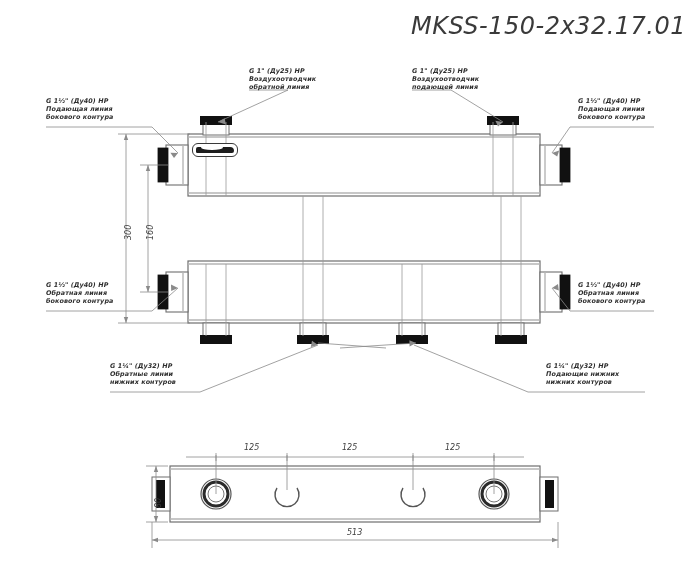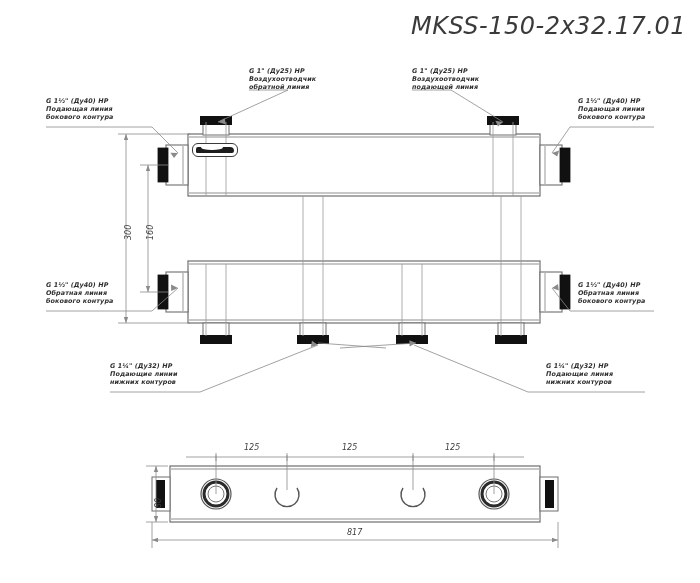--- a/index.html
+++ b/index.html
@@ -312,37 +312,37 @@
   </div>
 
   <div class="callout" style="left:578px; top:281px;">
     <div>G 1½" (Ду40) НР</div>
     <div>Обратная линия</div>
     <div>бокового контура</div>
   </div>
 
   <div class="callout" style="left:110px; top:362px;">
     <div>G 1¼" (Ду32) НР</div>
-    <div>Подающие линии</div>
+    <div>Обратные линии</div>
     <div>нижних контуров</div>
   </div>
 
   <div class="callout" style="left:546px; top:362px;">
     <div>G 1¼" (Ду32) НР</div>
-    <div>Подающие линия</div>
+    <div>Подающие нижних</div>
     <div>нижних контуров</div>
   </div>
 
   <div class="dimtext vert" style="left:124px; top:240px;">300</div>
 
   <div class="dimtext vert" style="left:146px; top:240px;">160</div>
 
   <div class="dimtext" style="left:244px; top:443px;">125</div>
 
   <div class="dimtext" style="left:342px; top:443px;">125</div>
 
   <div class="dimtext" style="left:445px; top:443px;">125</div>
 
   <div class="dimtext vert" style="left:154px; top:508px;">80</div>
 
-  <div class="dimtext" style="left:347px; top:528px;">817</div>
+  <div class="dimtext" style="left:347px; top:528px;">513</div>
 
 </div>
 
 </body></html>

